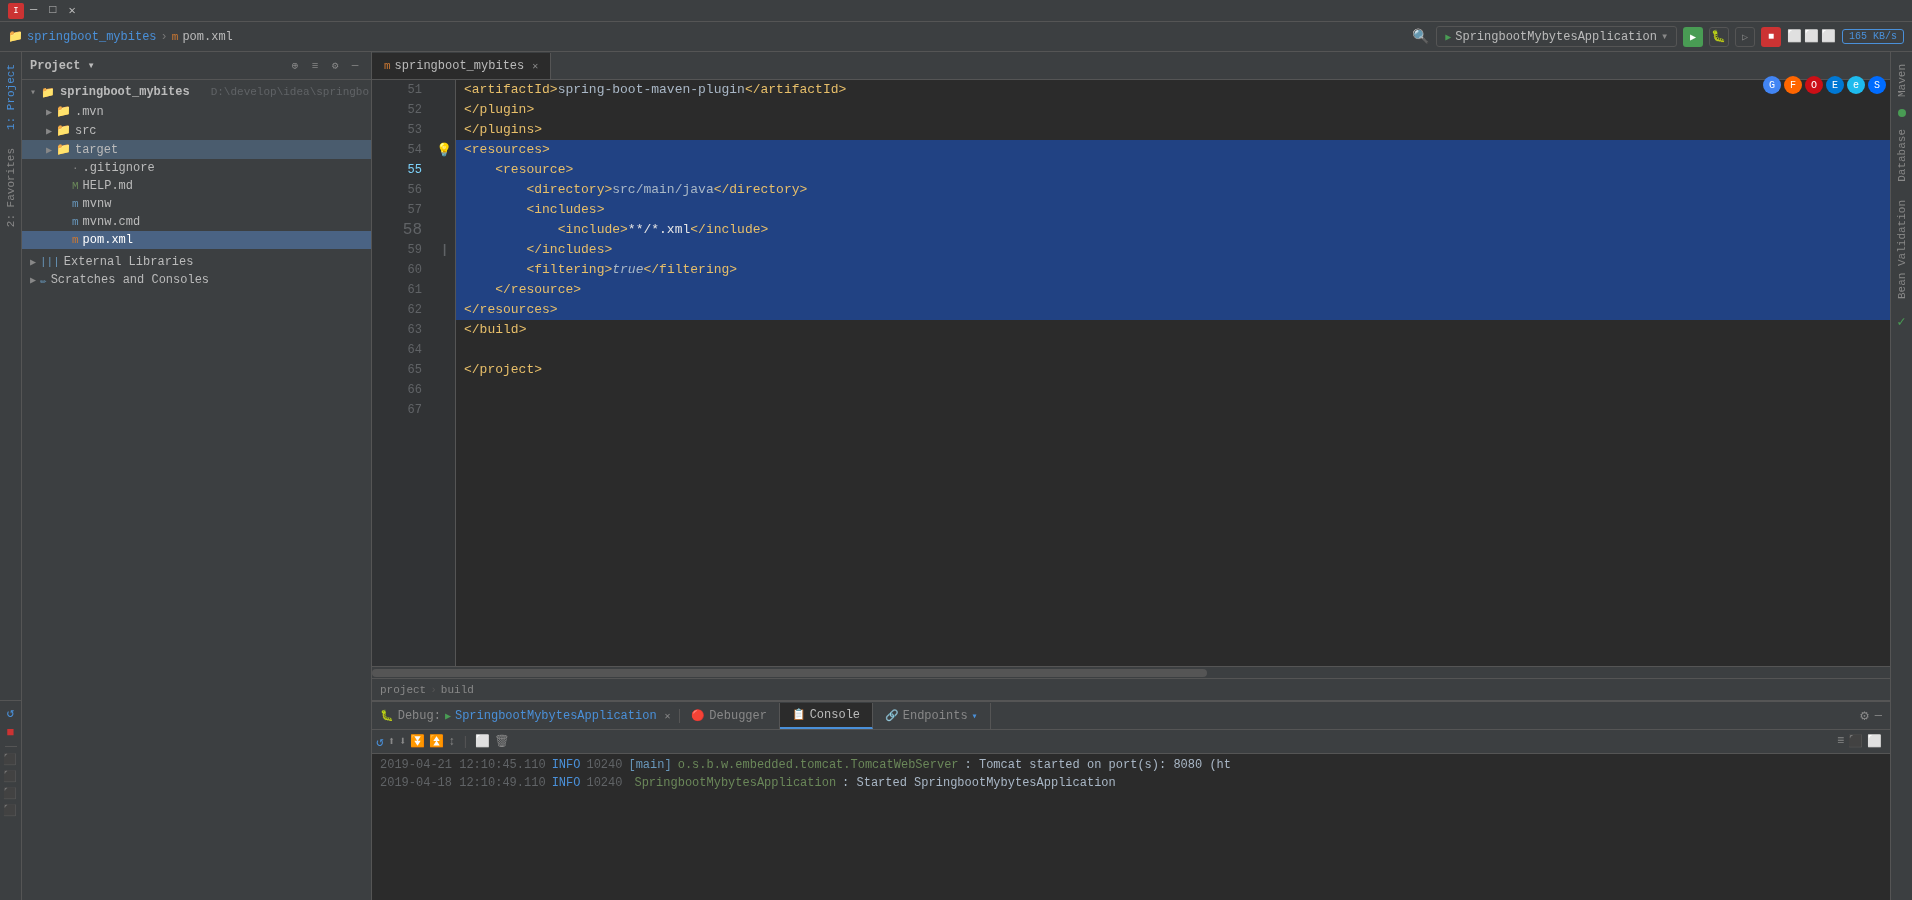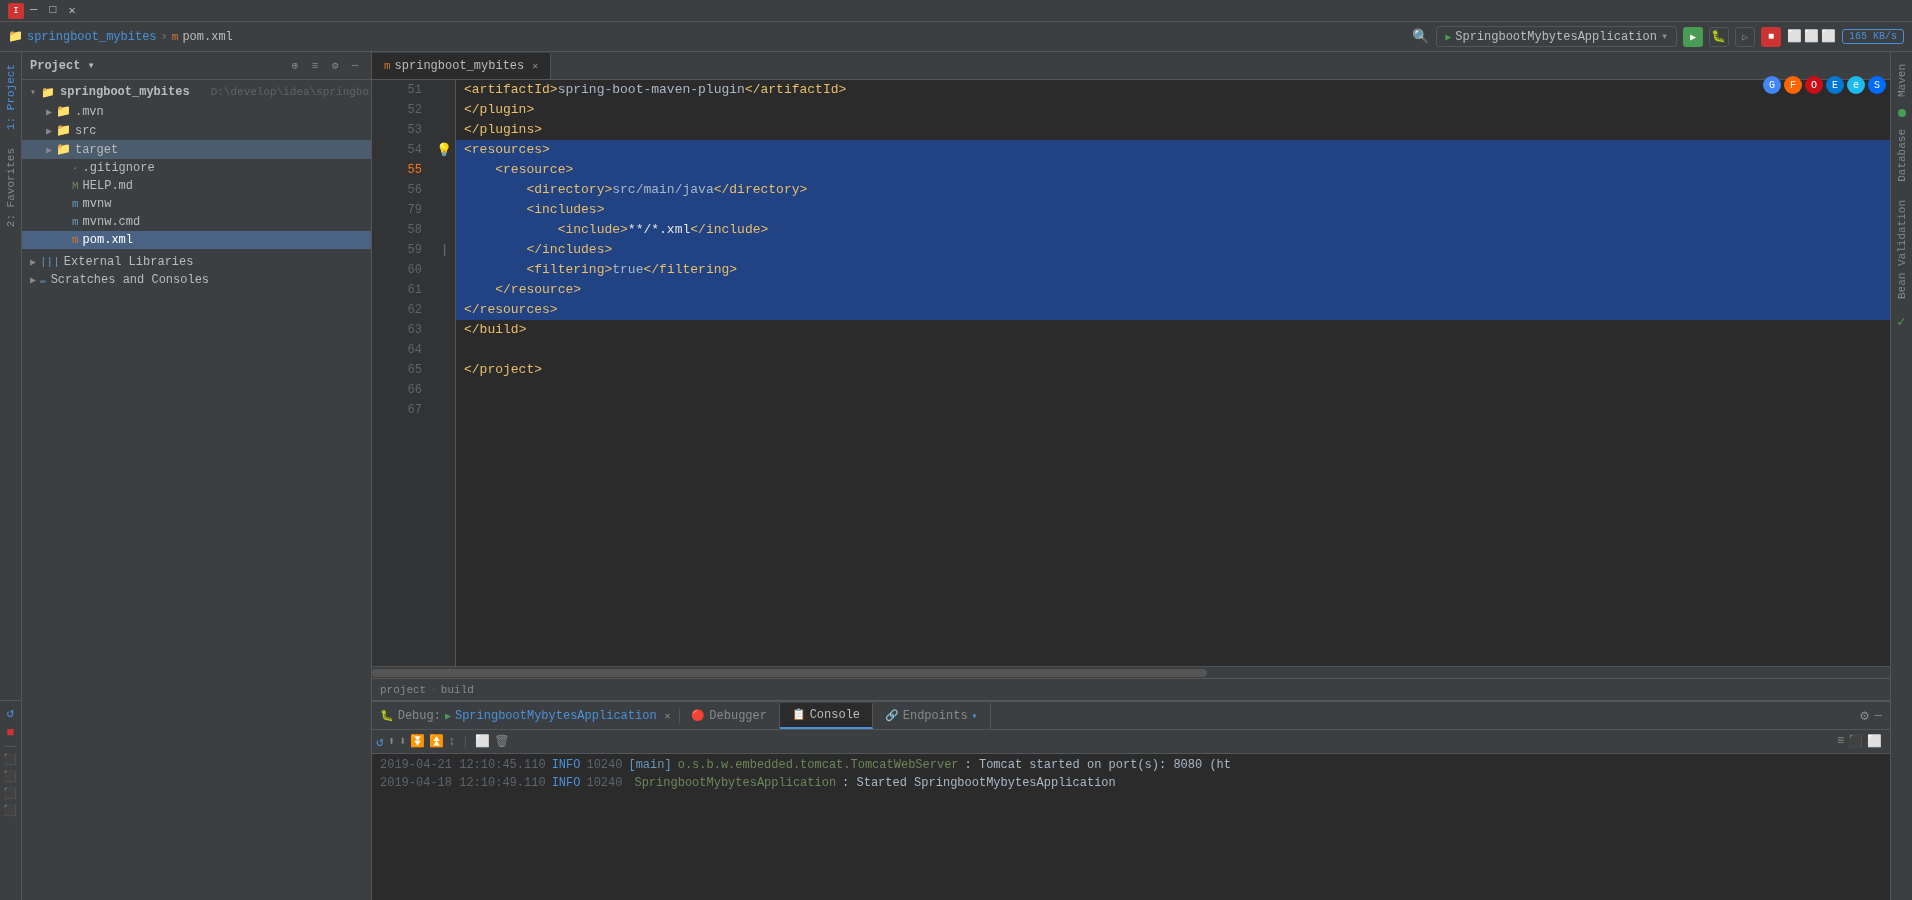--- a/index.html
+++ b/index.html
@@ -191,24 +191,24 @@
       </div>
 
       <div id="code-row" style="flex:1;display:flex;overflow:hidden;flex-direction:column;">
         <div style="flex:1;display:flex;overflow:hidden;">
 
           <div style="background:#313335;min-width:62px;display:flex;flex-direction:column;overflow:hidden;">
             <div style="height:20px;display:flex;align-items:center;justify-content:flex-end;padding-right:12px;color:#606366;font-size:12px;">51</div>
             <div style="height:20px;display:flex;align-items:center;justify-content:flex-end;padding-right:12px;color:#606366;font-size:12px;">52</div>
             <div style="height:20px;display:flex;align-items:center;justify-content:flex-end;padding-right:12px;color:#606366;font-size:12px;">53</div>
             <div style="height:20px;display:flex;align-items:center;justify-content:flex-end;padding-right:12px;color:#606366;font-size:12px;">54</div>
-            <div style="height:20px;display:flex;align-items:center;justify-content:flex-end;padding-right:12px;color:#f97316;font-size:12px;">55</div>
+            <div style="height:20px;display:flex;align-items:center;justify-content:flex-end;padding-right:12px;color:#7dd3fc;font-size:12px;">55</div>
             <div style="height:20px;display:flex;align-items:center;justify-content:flex-end;padding-right:12px;color:#606366;font-size:12px;">56</div>
-            <div style="height:20px;display:flex;align-items:center;justify-content:flex-end;padding-right:12px;color:#606366;font-size:12px;">79</div>
-            <div style="height:20px;display:flex;align-items:center;justify-content:flex-end;padding-right:12px;color:#606366;font-size:12px;">58</div>
+            <div style="height:20px;display:flex;align-items:center;justify-content:flex-end;padding-right:12px;color:#606366;font-size:12px;">57</div>
+            <div style="height:20px;display:flex;align-items:center;justify-content:flex-end;padding-right:12px;color:#606366;font-size:16px;">58</div>
             <div style="height:20px;display:flex;align-items:center;justify-content:flex-end;padding-right:12px;color:#606366;font-size:12px;">59</div>
             <div style="height:20px;display:flex;align-items:center;justify-content:flex-end;padding-right:12px;color:#606366;font-size:12px;">60</div>
             <div style="height:20px;display:flex;align-items:center;justify-content:flex-end;padding-right:12px;color:#606366;font-size:12px;">61</div>
             <div style="height:20px;display:flex;align-items:center;justify-content:flex-end;padding-right:12px;color:#606366;font-size:12px;">62</div>
             <div style="height:20px;display:flex;align-items:center;justify-content:flex-end;padding-right:12px;color:#606366;font-size:12px;">63</div>
             <div style="height:20px;display:flex;align-items:center;justify-content:flex-end;padding-right:12px;color:#606366;font-size:12px;">64</div>
             <div style="height:20px;display:flex;align-items:center;justify-content:flex-end;padding-right:12px;color:#606366;font-size:12px;">65</div>
             <div style="height:20px;display:flex;align-items:center;justify-content:flex-end;padding-right:12px;color:#606366;font-size:12px;">66</div>
             <div style="height:20px;display:flex;align-items:center;justify-content:flex-end;padding-right:12px;color:#606366;font-size:12px;">67</div>
           </div>
@@ -266,21 +266,21 @@
 
             <div style="height:20px;display:flex;align-items:center;padding-left:8px;white-space:pre;background:#214283;">
               <span style="color:#a9b7c6;">            </span><span style="color:#e8bf6a;">&lt;</span><span style="color:#e8bf6a;">include</span><span style="color:#e8bf6a;">&gt;</span><span style="color:#e5e5e5;">**/*.xml</span><span style="color:#e8bf6a;">&lt;/</span><span style="color:#e8bf6a;">include</span><span style="color:#e8bf6a;">&gt;</span>
             </div>
 
             <div style="height:20px;display:flex;align-items:center;padding-left:8px;white-space:pre;background:#214283;">
               <span style="color:#a9b7c6;">        </span><span style="color:#e8bf6a;">&lt;/</span><span style="color:#e8bf6a;">includes</span><span style="color:#e8bf6a;">&gt;</span>
             </div>
 
             <div style="height:20px;display:flex;align-items:center;padding-left:8px;white-space:pre;background:#214283;">
-              <span style="color:#a9b7c6;">        </span><span style="color:#e8bf6a;">&lt;</span><span style="color:#e8bf6a;">filtering</span><span style="color:#e8bf6a;">&gt;</span><span style="color:#a9b7c6;">true</span><span style="color:#e8bf6a;">&lt;/</span><span style="color:#e8bf6a;">filtering</span><span style="color:#e8bf6a;">&gt;</span>
+              <span style="color:#a9b7c6;">        </span><span style="color:#e8bf6a;">&lt;</span><span style="color:#e8bf6a;">filtering</span><span style="color:#e8bf6a;">&gt;</span><span style="color:#a9b7c6;font-style:italic;">true</span><span style="color:#e8bf6a;">&lt;/</span><span style="color:#e8bf6a;">filtering</span><span style="color:#e8bf6a;">&gt;</span>
             </div>
 
             <div style="height:20px;display:flex;align-items:center;padding-left:8px;white-space:pre;background:#214283;">
               <span style="color:#a9b7c6;">    </span><span style="color:#e8bf6a;">&lt;/</span><span style="color:#e8bf6a;">resource</span><span style="color:#e8bf6a;">&gt;</span>
             </div>
 
             <div style="height:20px;display:flex;align-items:center;padding-left:8px;white-space:pre;background:#214283;">
               <span style="color:#e8bf6a;">&lt;/</span><span style="color:#e8bf6a;">resources</span><span style="color:#e8bf6a;">&gt;</span>
             </div>
 

